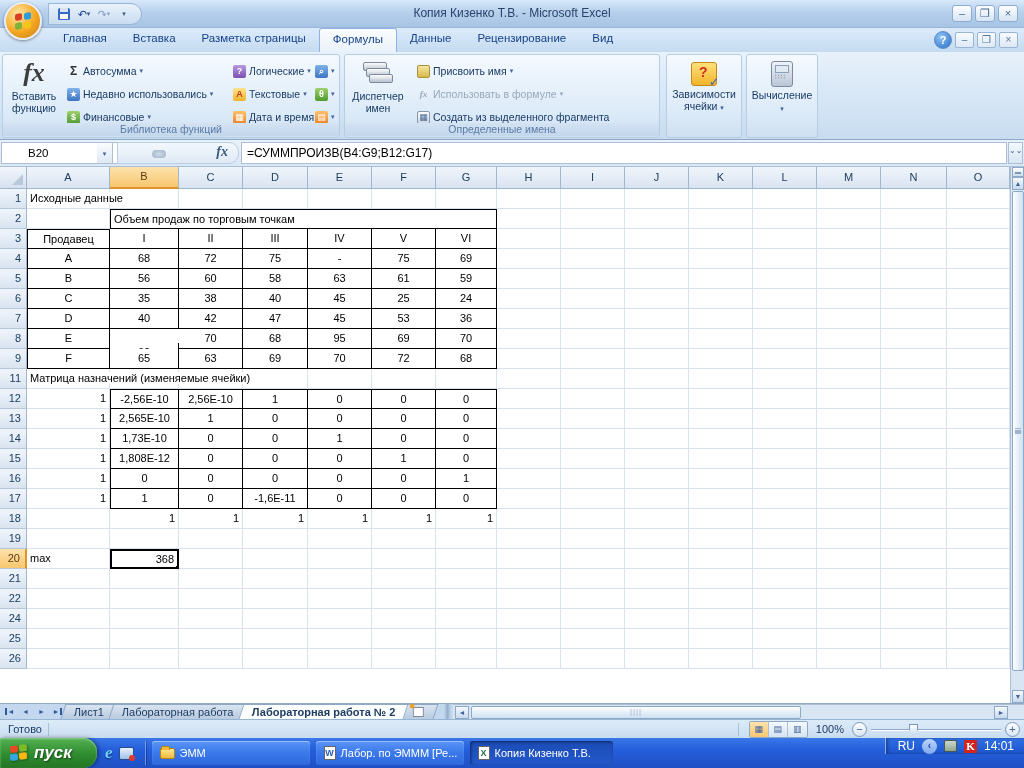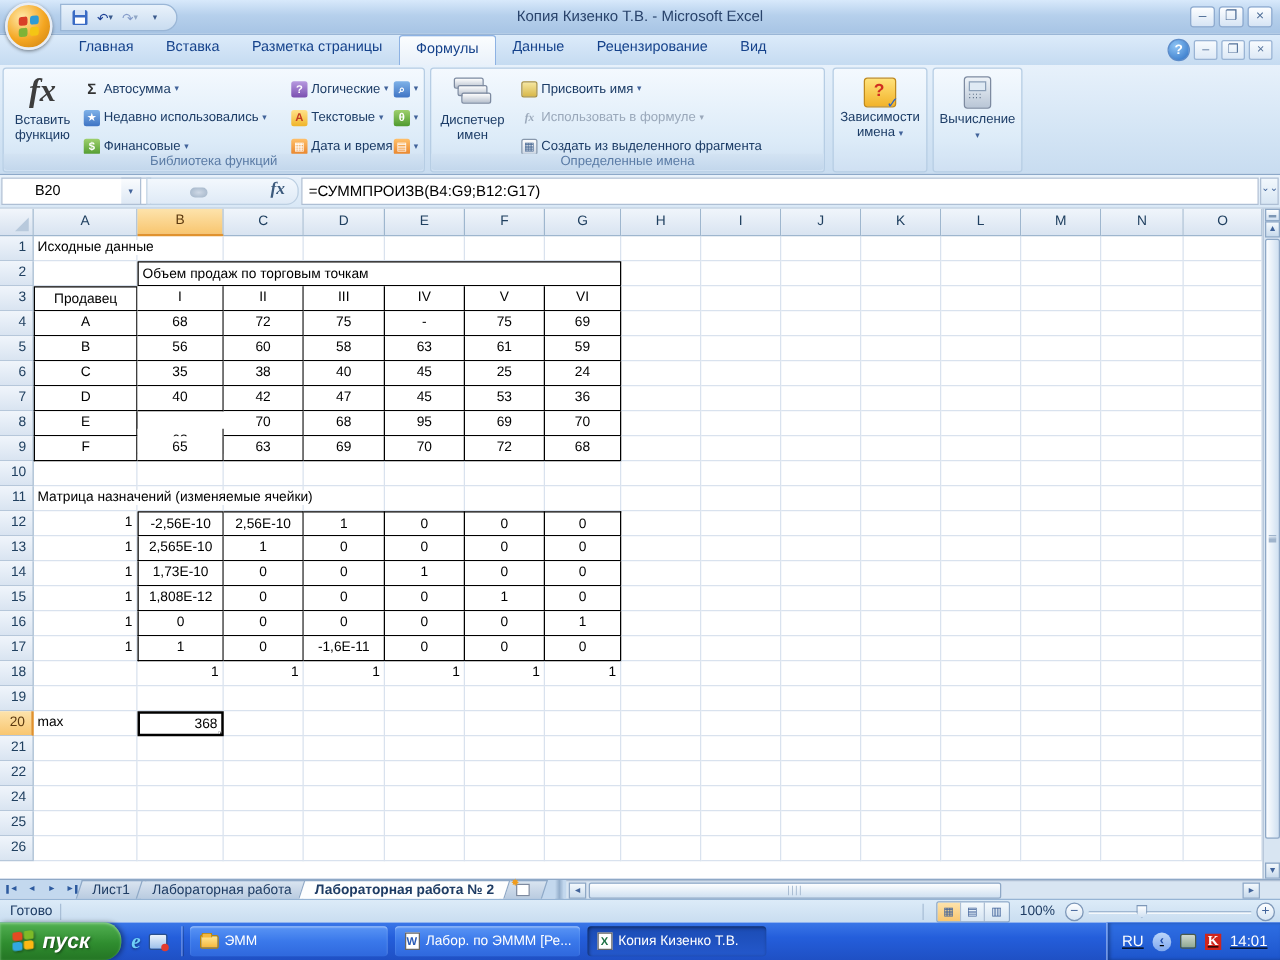--- a/index.html
+++ b/index.html
@@ -184,22 +184,22 @@
   .app-icon:after { content:""; position:absolute; right:-2px; bottom:-2px; width:6px; height:6px; background:#e23b2e; border-radius:50%; }
   .tb-sep { width:1px; height:24px; background:rgba(255,255,255,.35); box-shadow:1px 0 0 rgba(0,0,0,.25); margin:0 3px; }
   .taskbtn { height:24px; border-radius:3px; margin:0 3px; display:flex; align-items:center; gap:5px; padding:0 8px;
     background:linear-gradient(#5a95f5,#3a78ea 50%,#2f68dd); box-shadow:inset 0 1px 1px #9cc0fa; color:#fff; font-size:11px;
     white-space:nowrap; overflow:hidden; }
   .taskbtn.pressed { background:linear-gradient(#1b4cb4,#2458cc); box-shadow:inset 1px 1px 3px rgba(0,0,0,.5); }
   .t-folder { width:15px; height:11px; background:linear-gradient(#ffe793,#f4b83d); border:1px solid #b8860b; border-radius:1px 2px 2px 2px; position:relative; flex:0 0 auto; }
   .t-folder:before { content:""; position:absolute; left:0; top:-3px; width:7px; height:3px; background:#f4b83d; border:1px solid #b8860b; border-bottom:none; border-radius:2px 2px 0 0; }
   .t-doc { width:12px; height:14px; background:#fff; border:1px solid #666; font-weight:bold; font-size:9px; text-align:center; line-height:13px; flex:0 0 auto; }
   .t-doc.word { color:#2a5bb8; } .t-doc.excel { color:#1e7145; }
-  .tray { position:absolute; right:0; top:0; height:30px; display:flex; align-items:center; gap:7px; padding:0 10px 0 12px;
-    background:linear-gradient(#2f6fe4,#1d55cc); border-left:1px solid rgba(255,255,255,.5); box-shadow:inset 2px 0 3px rgba(0,0,0,.3);text-decoration:underline; }
+  .tray { position:absolute; right:0; top:0; height:16px; display:flex; align-items:center; gap:7px; padding:0 10px 0 12px;
+    background:linear-gradient(#2f6fe4,#1d55cc); border-left:1px solid rgba(255,255,255,.5); box-shadow:inset 2px 0 3px rgba(0,0,0,.3); }
   .tray-lang { color:#fff; font-size:12px; }
   .tray-chev { width:15px; height:15px; border-radius:50%; background:linear-gradient(#bcd6fa,#7fa8ee); color:#1d4aa8;
     font-size:10px; font-weight:bold; text-align:center; line-height:14px; }
   .tray-dev { width:13px; height:12px; background:linear-gradient(#cfd8cf,#8fa890); border:1px solid #4a5a4a; border-radius:2px; }
   .tray-k { color:#fff; background:#d0251c; width:13px; height:13px; font-weight:bold; font-size:11px; text-align:center; line-height:13px; font-family:"Liberation Serif",serif; }
   .tray-time { color:#fff; font-size:12px; }
 </style>
 </head>
 <body>
 
@@ -329,21 +329,21 @@
       <div class="smallrow" style="left:72px; top:52px;">
         <span class="micon grid-icon">▦</span>
         <span>Создать из выделенного фрагмента</span>
       </div>
       <div class="rgroup-label">Определенные имена</div>
     </div>
 
     <div class="rgroup" style="left:666px; width:76px;">
       <div class="bigbtn" style="left:4px; width:66px;">
         <div class="audit-icon"></div>
-        <div class="lbl"><span>Зависимости имена</span> <span class="dd">▾</span></div>
+        <div class="lbl"><span>Зависимости ячейки</span> <span class="dd">▾</span></div>
       </div>
     </div>
 
     <div class="rgroup" style="left:746px; width:72px;">
       <div class="bigbtn" style="left:2px; width:66px;">
         <div class="calc-icon"></div>
         <div class="lbl"><span>Вычисление</span><br><span class="dd">▾</span></div>
       </div>
     </div>
   </div>
@@ -529,38 +529,20 @@
         <div class="gcell " style="width: 64px;"></div>
         <div class="gcell " style="width: 64px;"></div>
         <div class="gcell " style="width: 64px;"></div>
         <div class="gcell " style="width: 64px;"></div>
         <div class="gcell " style="width: 64px;"></div>
         <div class="gcell " style="width: 64px;"></div>
         <div class="gcell " style="width: 66px;"></div>
         <div class="gcell " style="width: 63px;"></div>
       </div>
       <div class="grow">
-        <div class="rowhdr">10</div>
-        <div class="gcell " style="width: 83px;"></div>
-        <div class="gcell " style="width: 69px;"></div>
-        <div class="gcell " style="width: 64px;"></div>
-        <div class="gcell " style="width: 65px;"></div>
-        <div class="gcell " style="width: 64px;"></div>
-        <div class="gcell " style="width: 64px;"></div>
-        <div class="gcell " style="width: 61px;"></div>
-        <div class="gcell " style="width: 64px;"></div>
-        <div class="gcell " style="width: 64px;"></div>
-        <div class="gcell " style="width: 64px;"></div>
-        <div class="gcell " style="width: 64px;"></div>
-        <div class="gcell " style="width: 64px;"></div>
-        <div class="gcell " style="width: 64px;"></div>
-        <div class="gcell " style="width: 66px;"></div>
-        <div class="gcell " style="width: 63px;"></div>
-      </div>
-      <div class="grow">
         <div class="rowhdr">11</div>
         <div class="gcell lt spill" style="width: 83px;"><span>Матрица назначений (изменяемые ячейки)</span></div>
         <div class="gcell " style="width: 69px;"></div>
         <div class="gcell " style="width: 64px;"></div>
         <div class="gcell " style="width: 65px;"></div>
         <div class="gcell " style="width: 64px;"></div>
         <div class="gcell " style="width: 64px;"></div>
         <div class="gcell " style="width: 61px;"></div>
         <div class="gcell " style="width: 64px;"></div>
         <div class="gcell " style="width: 64px;"></div>

